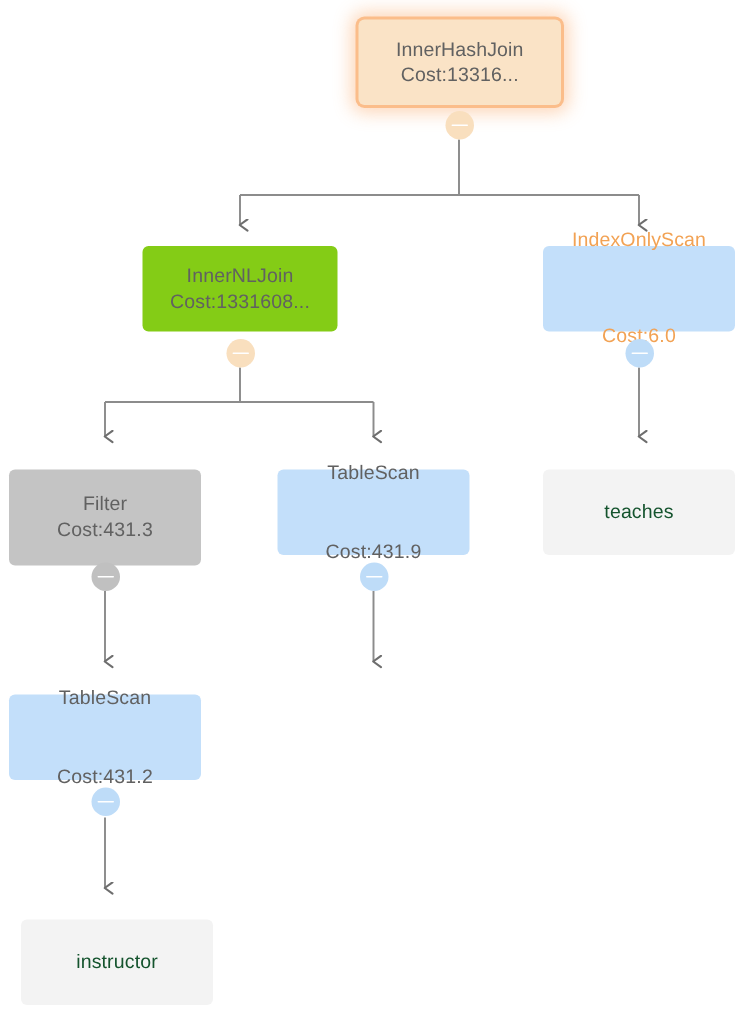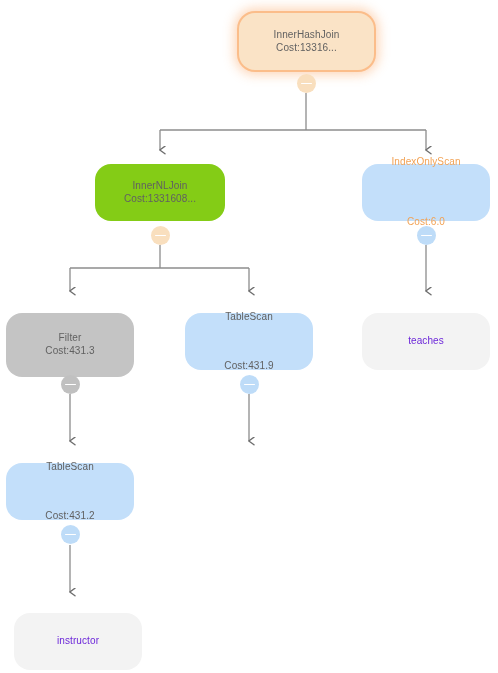--- a/index.html
+++ b/index.html
@@ -24,28 +24,28 @@
     position: absolute;
     left: 0;
     top: 0;
     width: 498px;
     height: 673px;
     pointer-events: none;
   }
   .node {
     position: absolute;
     box-sizing: border-box;
-    border-radius: 16px;
+    border-radius: 4px;
     display: flex;
     flex-direction: column;
     align-items: center;
     justify-content: center;
     text-align: center;
     line-height: 1.28;
-    font-size: 10px;
+    font-size: 13px;
     letter-spacing: 0.1px;
     z-index: 3;
   }
   .node .line1,
   .node .line2 {
     display: block;
     white-space: nowrap;
   }
   
   .n-op-orange {
@@ -65,21 +65,21 @@
   .n-op-blue-orangetext {
     background: #c3dffa;
     color: #f2a254;
   }
   .n-op-gray {
     background: #c4c4c4;
     color: #616161;
   }
   .n-leaf {
     background: #f3f3f3;
-    color: #6d28d9;
+    color: #14532d;
   }
   
   .badge {
     position: absolute;
     width: 19px;
     height: 19px;
     border-radius: 50%;
     z-index: 4;
     display: flex;
     align-items: center;

